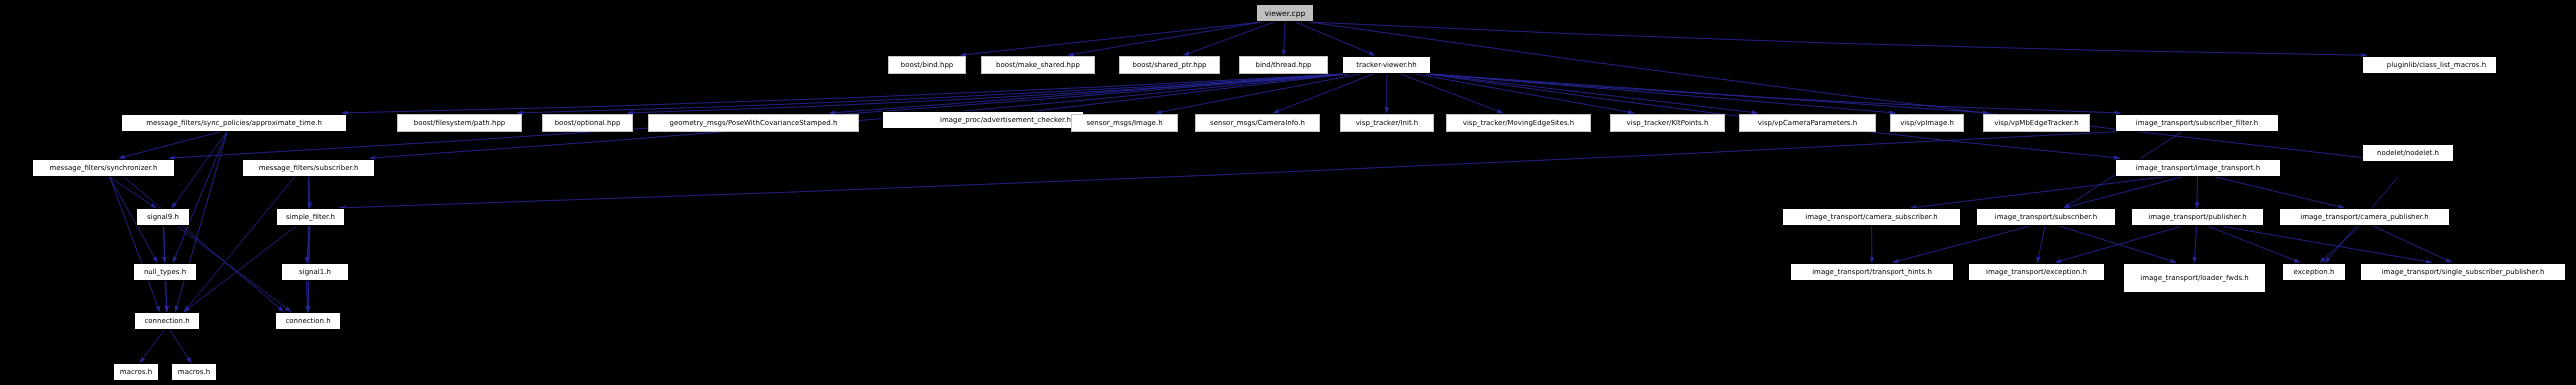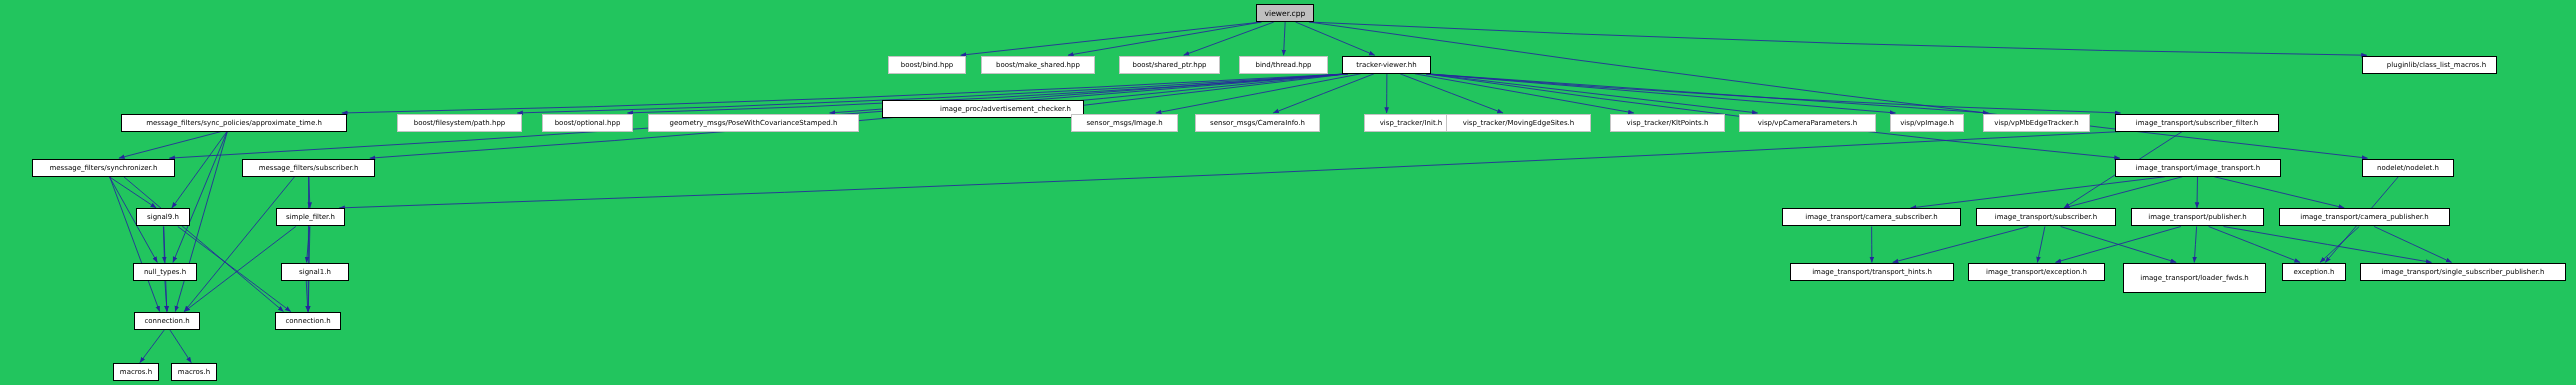--- a/index.html
+++ b/index.html
@@ -1,16 +1,16 @@
 <!DOCTYPE html>
 <html style="font-size:10.6px"><head>
 <meta charset="utf-8">
 <style>
   html,body{margin:0;padding:0;background:#ffffff;}
-  #graph{position:relative;width:2576px;height:386px;background:#22c55e;overflow:hidden;
+  #graph{position:relative;width:2576px;height:386px;background:#000000;overflow:hidden;
          font-family:"DejaVu Sans","Liberation Sans",sans-serif;}
   #edges{position:absolute;left:0;top:0;z-index:1;}
   .node{position:absolute;z-index:2;display:flex;align-items:center;justify-content:center;
         box-sizing:border-box;background:#ffffff;color:#000000;font-size:7px;
         white-space:nowrap;cursor:pointer;}
   .node.external{border:0.7px solid #c4c4c4;}
   .node.internal{border:0.9px solid #000000;}
   .node.emphasis{border:1.6px solid #000000;}
   .node.root{border:1.1px solid #000000;background:#bfbfbf;font-size:7.6px;}
 </style>
@@ -92,34 +92,34 @@
     <div class="node external" style="left: 888px; top: 56px; width: 78px; height: 18px;">boost/bind.hpp</div>
     <div class="node external" style="left: 981px; top: 56px; width: 114px; height: 18px;">boost/make_shared.hpp</div>
     <div class="node external" style="left: 1119px; top: 56px; width: 101px; height: 18px;">boost/shared_ptr.hpp</div>
     <div class="node external" style="left: 1239px; top: 56px; width: 89px; height: 18px;">bind/thread.hpp</div>
     <div class="node emphasis" style="left: 1342px; top: 56px; width: 89px; height: 18px;">tracker-viewer.hh</div>
     <div class="node internal" style="left: 2362px; top: 56px; width: 135px; height: 18px; padding-left: 14px;">pluginlib/class_list_macros.h</div>
     <div class="node internal" style="left: 121px; top: 114px; width: 226px; height: 18px; text-align: right;">message_filters/sync_policies/approximate_time.h</div>
     <div class="node external" style="left: 397px; top: 114px; width: 125px; height: 18px;">boost/filesystem/path.hpp</div>
     <div class="node external" style="left: 542px; top: 114px; width: 91px; height: 18px;">boost/optional.hpp</div>
     <div class="node external" style="left: 648px; top: 114px; width: 211px; height: 18px;">geometry_msgs/PoseWithCovarianceStamped.h</div>
-    <div class="node emphasis" style="left: 882px; top: 100px; width: 202px; height: 18px; padding-left: 45px;">image_proc/advertisement_checker.h</div>
+    <div class="node emphasis" style="left: 882px; top: 111px; width: 202px; height: 18px; padding-left: 45px;">image_proc/advertisement_checker.h</div>
     <div class="node external" style="left: 1071px; top: 114px; width: 107px; height: 18px;">sensor_msgs/Image.h</div>
     <div class="node external" style="left: 1195px; top: 114px; width: 125px; height: 18px;">sensor_msgs/CameraInfo.h</div>
-    <div class="node external" style="left: 1340px; top: 114px; width: 94px; height: 18px; margin-left: 24px;">visp_tracker/Init.h</div>
+    <div class="node external" style="left: 1340px; top: 114px; width: 94px; height: 18px;">visp_tracker/Init.h</div>
     <div class="node external" style="left: 1446px; top: 114px; width: 145px; height: 18px;">visp_tracker/MovingEdgeSites.h</div>
     <div class="node external" style="left: 1610px; top: 114px; width: 115px; height: 18px;">visp_tracker/KltPoints.h</div>
     <div class="node external" style="left: 1739px; top: 114px; width: 137px; height: 18px;">visp/vpCameraParameters.h</div>
     <div class="node external" style="left: 1890px; top: 114px; width: 74px; height: 18px;">visp/vpImage.h</div>
     <div class="node external" style="left: 1983px; top: 114px; width: 107px; height: 18px;">visp/vpMbEdgeTracker.h</div>
     <div class="node emphasis" style="left: 2115px; top: 114px; width: 164px; height: 18px;">image_transport/subscriber_filter.h</div>
     <div class="node internal" style="left: 32px; top: 159px; width: 143px; height: 18px;">message_filters/synchronizer.h</div>
     <div class="node internal" style="left: 242px; top: 159px; width: 133px; height: 18px;">message_filters/subscriber.h</div>
     <div class="node internal" style="left: 2115px; top: 159px; width: 166px; height: 18px;">image_transport/image_transport.h</div>
-    <div class="node internal" style="left: 2362px; top: 159px; width: 92px; height: 18px;">nodelet/nodelet.h</div>
+    <div class="node internal" style="left: 2362px; top: 144px; width: 92px; height: 18px;">nodelet/nodelet.h</div>
     <div class="node internal" style="left: 136px; top: 208px; width: 54px; height: 18px;">signal9.h</div>
     <div class="node internal" style="left: 276px; top: 208px; width: 69px; height: 18px;">simple_filter.h</div>
     <div class="node internal" style="left: 1782px; top: 208px; width: 179px; height: 18px;">image_transport/camera_subscriber.h</div>
     <div class="node internal" style="left: 1976px; top: 208px; width: 140px; height: 18px;">image_transport/subscriber.h</div>
     <div class="node internal" style="left: 2131px; top: 208px; width: 133px; height: 18px;">image_transport/publisher.h</div>
     <div class="node internal" style="left: 2279px; top: 208px; width: 171px; height: 18px;">image_transport/camera_publisher.h</div>
     <div class="node internal" style="left: 133px; top: 263px; width: 64px; height: 18px;">null_types.h</div>
     <div class="node internal" style="left: 281px; top: 263px; width: 68px; height: 18px;">signal1.h</div>
     <div class="node internal" style="left: 1790px; top: 263px; width: 164px; height: 18px;">image_transport/transport_hints.h</div>
     <div class="node internal" style="left: 1968px; top: 263px; width: 137px; height: 18px;">image_transport/exception.h</div>

